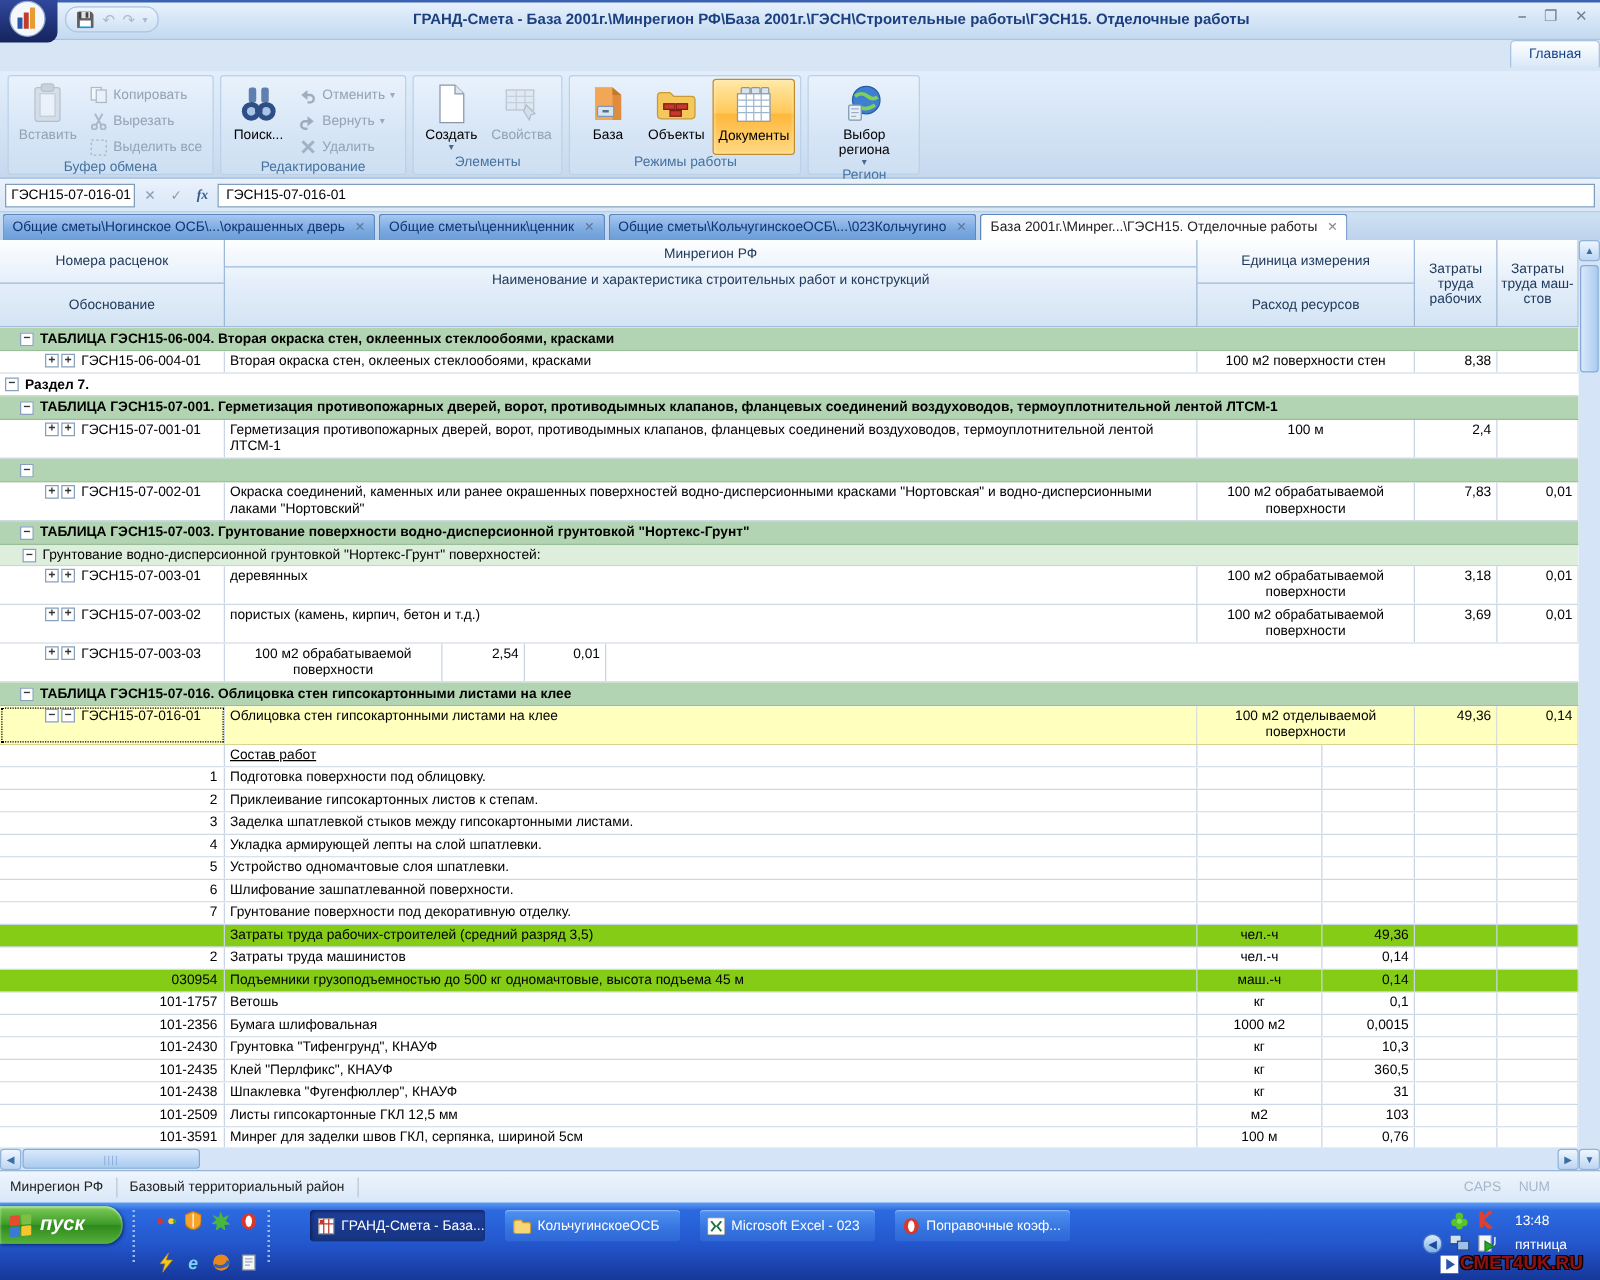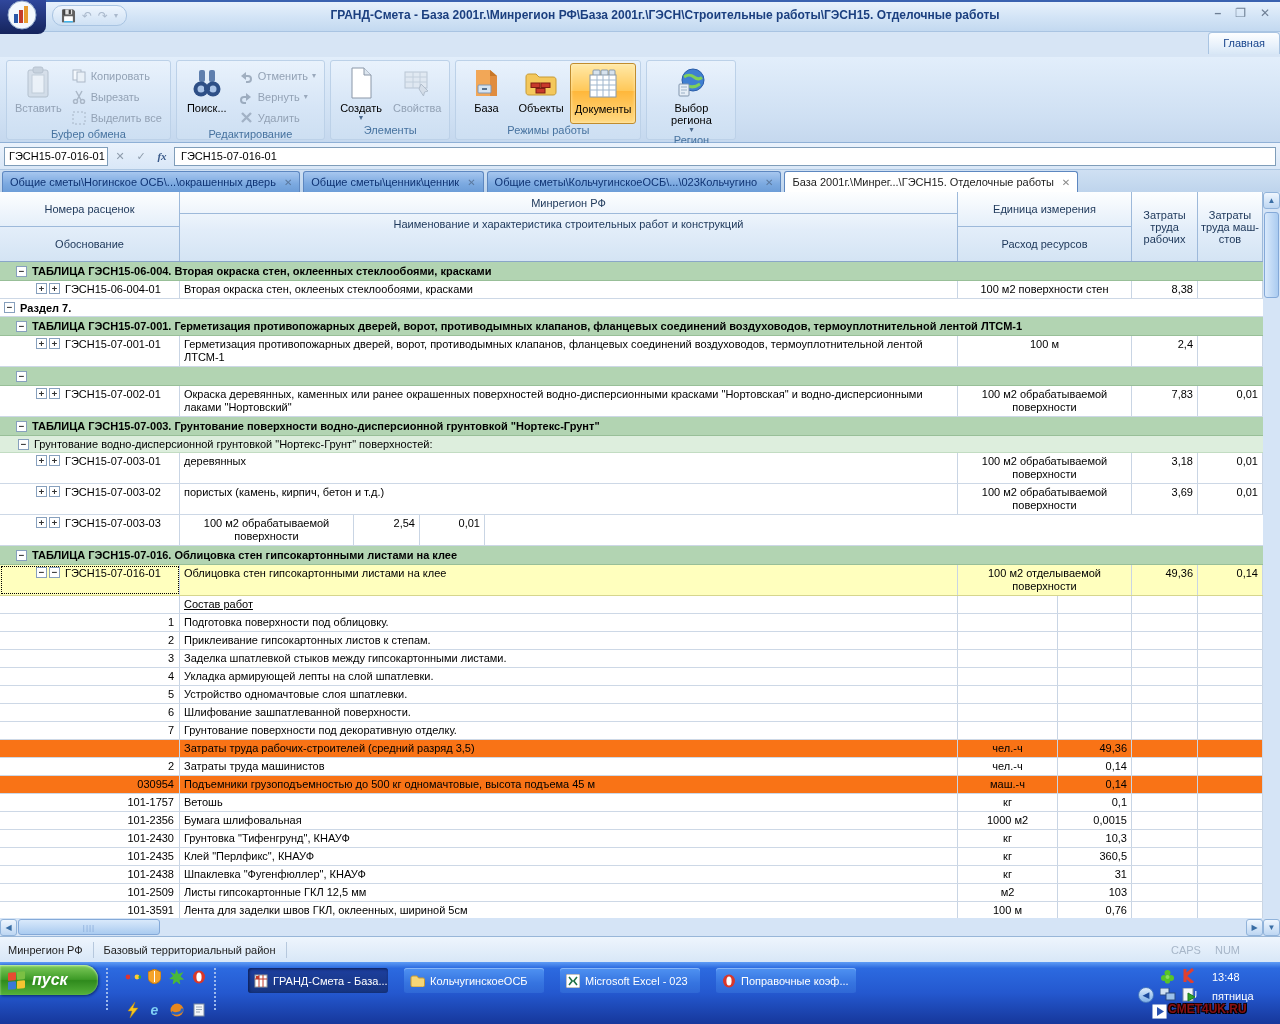--- a/index.html
+++ b/index.html
@@ -80,21 +80,21 @@
   .gh{border-right:1px solid #9db9da;display:flex;flex-direction:column;}
   .gh .t,.gh .b{display:flex;align-items:center;justify-content:center;text-align:center;padding:1px 4px;}
   .gh .t{border-bottom:1px solid #9db9da;}
   .gh.h1{width:180px}.gh.h1 .t{height:35px}.gh.h1 .b{flex:1}
   .gh.h2{width:778px}.gh.h2 .t{height:22px}.gh.h2 .b{flex:1;align-items:flex-start;padding-top:4px}
   .gh.h3{width:174px}.gh.h3 .t{height:35px}.gh.h3 .b{flex:1}
   .gh.h4{width:66px}.gh.h5{width:65px}
   .gh.one{align-items:center;justify-content:center;text-align:center;padding:2px;}
   .gbody{height:656px;overflow:hidden;background:#fff;}
   .grow{display:flex;border-bottom:1px solid #cdd8e6;background:#fff;overflow:hidden;}
-  .grow.hlblue{background:#f97316;}
+  .grow.hlblue{background:#84cc16;}
   .cc{border-right:1px solid #c9d5e4;display:flex;align-items:center;overflow:hidden;line-height:13px;}
   .c1f{width:180px;padding:2px 5px 0 36px;align-items:flex-start;}
   .c1f.num{justify-content:flex-end;align-items:center;padding:0 5px 0 4px;}
   .c2f{width:778px;padding:2px 4px;}
   .c3f{width:174px;justify-content:center;text-align:center;padding:2px;}
   .c3a{width:100px;justify-content:center;text-align:center;}
   .c3b{width:74px;justify-content:flex-end;padding-right:4px;}
   .c4f{width:66px;justify-content:flex-end;padding-right:4px;}
   .c5f{width:65px;justify-content:flex-end;padding-right:4px;}
   .gitem .c1f,.gitem .c2f,.gitem .c3f{align-items:flex-start;padding-top:2px;}
@@ -153,21 +153,21 @@
     color:#fff;display:flex;align-items:center;gap:5px;padding:0 6px;cursor:pointer;white-space:nowrap;overflow:hidden;}
   .taskbtn.active{background:linear-gradient(#1d3f9f,#16347f);box-shadow:inset 1px 1px 3px #0b1d52;}
   .tico{flex:none;display:flex;}
   .tray-time{position:absolute;left:1212px;top:9px;color:#fff;}
   .tray-day{position:absolute;left:1212px;top:28px;color:#fff;}
   .tray-lang{position:absolute;left:1184px;top:27px;color:#fff;font-family:Liberation Mono, monospace;}
   .collapse{position:absolute;left:1138px;top:25px;width:16px;height:16px;border-radius:50%;
     background:linear-gradient(#dcebfb,#7fb0e8);border:1px solid #4a7bc0;color:#1c4a9c;
     font-size:9px;display:flex;align-items:center;justify-content:center;cursor:pointer;}
   .tri{position:absolute;display:flex;cursor:pointer;}
-  .watermark{position:absolute;left:1168px;top:40px;font-size:12px;font-weight:bold;color:#8b1114;
+  .watermark{position:absolute;left:1168px;top:40px;font-size:15px;font-weight:bold;color:#8b1114;
     text-shadow:1px 1px 0 #000,-1px -1px 0 #2a0000,1px -1px 0 #000,-1px 1px 0 #000;letter-spacing:0px;}
 </style>
 </head>
 <body>
 
 <div id="screen">
 
   <div class="titlebar">
     <div class="officeplate"></div>
     <div class="officebtn">
@@ -468,21 +468,21 @@
         </div>
         <div class="grow ggroup" style="height:19px">
           <span class="exp">−</span>
         </div>
         <div class="grow gitem" style="height:31px">
           <div class="cc c1f">
             <span class="pm">+</span>
             <span class="pm">+</span>
             <span class="code">ГЭСН15-07-002-01</span>
           </div>
-          <div class="cc c2f">Окраска деревянных, каменных или ранее окрашенных поверхностей водно-дисперсионными красками "Нортовская" и водно-дисперсионными лаками "Нортовский"</div>
+          <div class="cc c2f">Окраска соединений, каменных или ранее окрашенных поверхностей водно-дисперсионными красками "Нортовская" и водно-дисперсионными лаками "Нортовский"</div>
           <div class="cc c3f">100 м2 обрабатываемой поверхности</div>
           <div class="cc c4f">7,83</div>
           <div class="cc c5f">0,01</div>
         </div>
         <div class="grow ggroup" style="height:19px">
           <span class="exp">−</span>
           <span>ТАБЛИЦА ГЭСН15-07-003. Грунтование поверхности водно-дисперсионной грунтовкой "Нортекс-Грунт"</span>
         </div>
         <div class="grow gsub" style="height:17px">
           <span class="exp">−</span>
@@ -668,21 +668,21 @@
         <div class="grow" style="height:18px">
           <div class="cc c1f num">101-2509</div>
           <div class="cc c2f">Листы гипсокартонные ГКЛ 12,5 мм</div>
           <div class="cc c3a">м2</div>
           <div class="cc c3b num">103</div>
           <div class="cc c4f"></div>
           <div class="cc c5f"></div>
         </div>
         <div class="grow" style="height:18px">
           <div class="cc c1f num">101-3591</div>
-          <div class="cc c2f">Лента для заделки швов ГКЛ, оклеенных, шириной 5см</div>
+          <div class="cc c2f">Минрег для заделки швов ГКЛ, серпянка, шириной 5см</div>
           <div class="cc c3a">100 м</div>
           <div class="cc c3b num">0,76</div>
           <div class="cc c4f"></div>
           <div class="cc c5f"></div>
         </div>
       </div>
   </div>
 
   <div class="vscroll">
     <div class="sbtn">▲</div>

